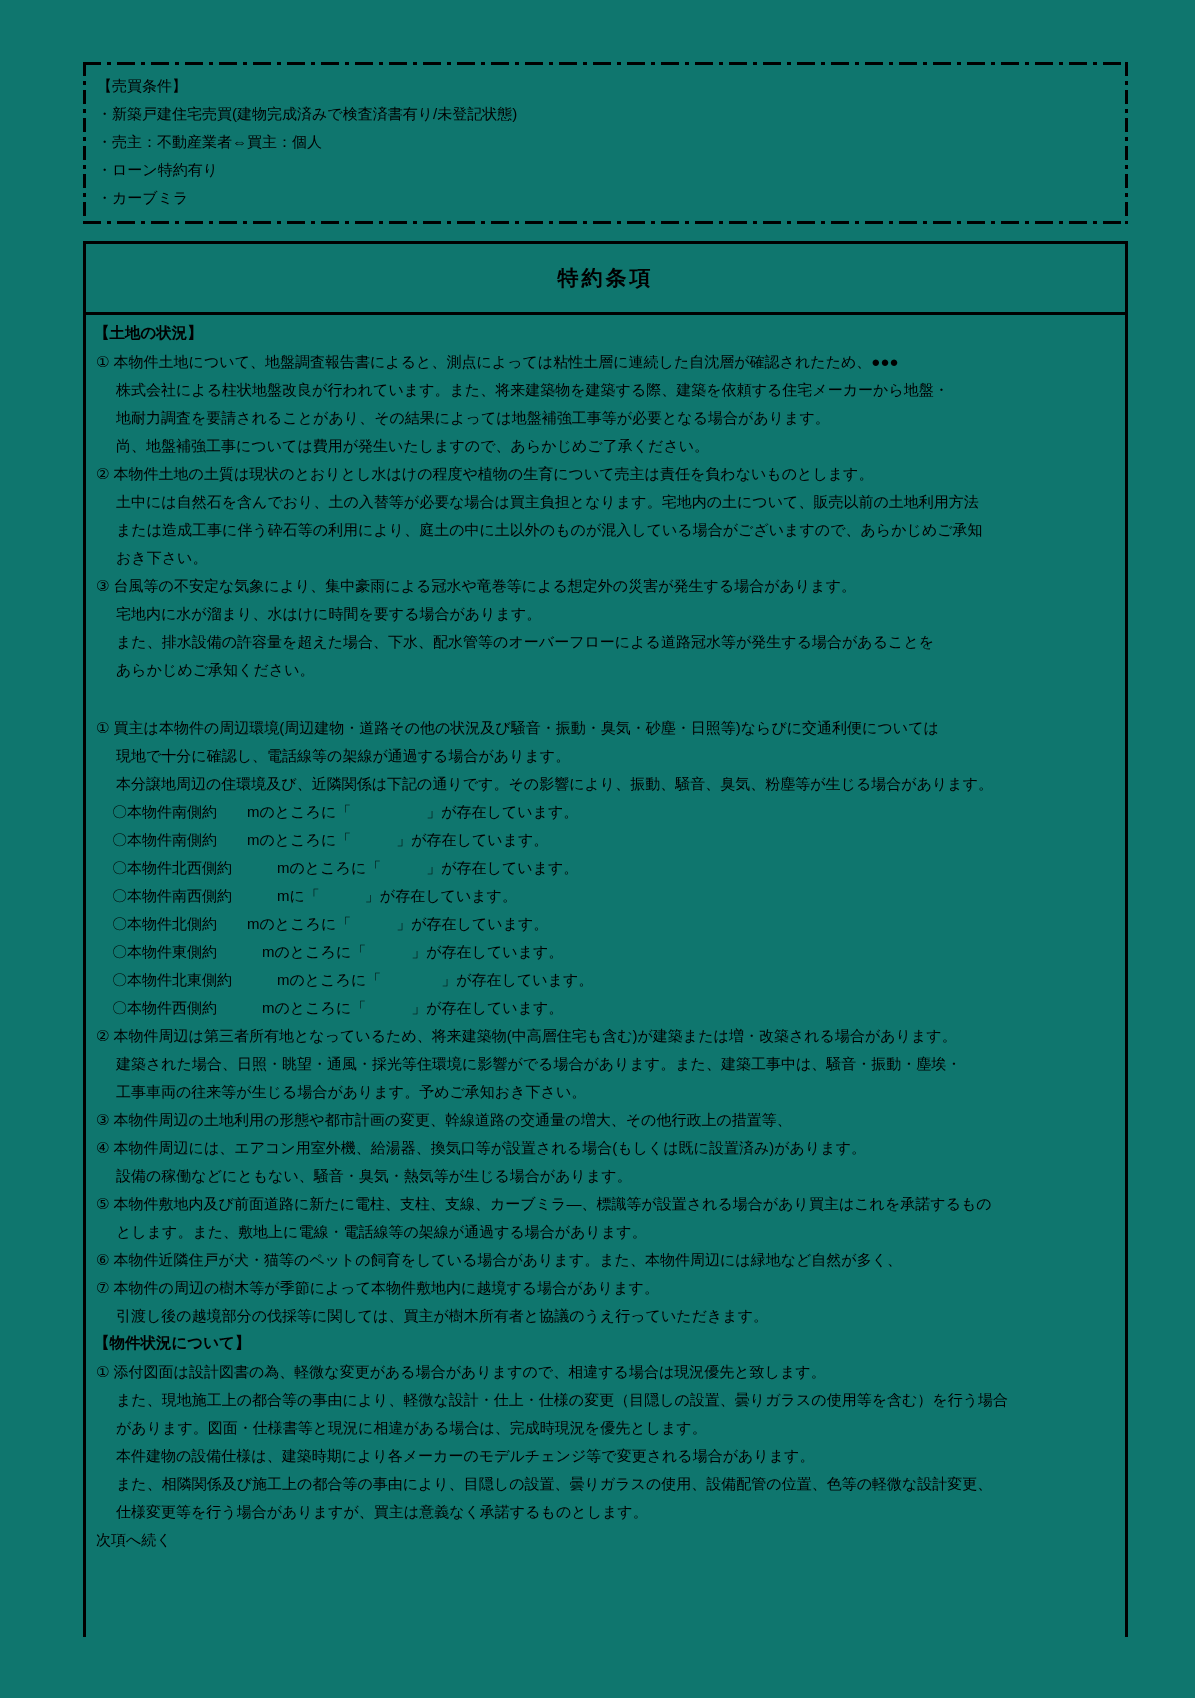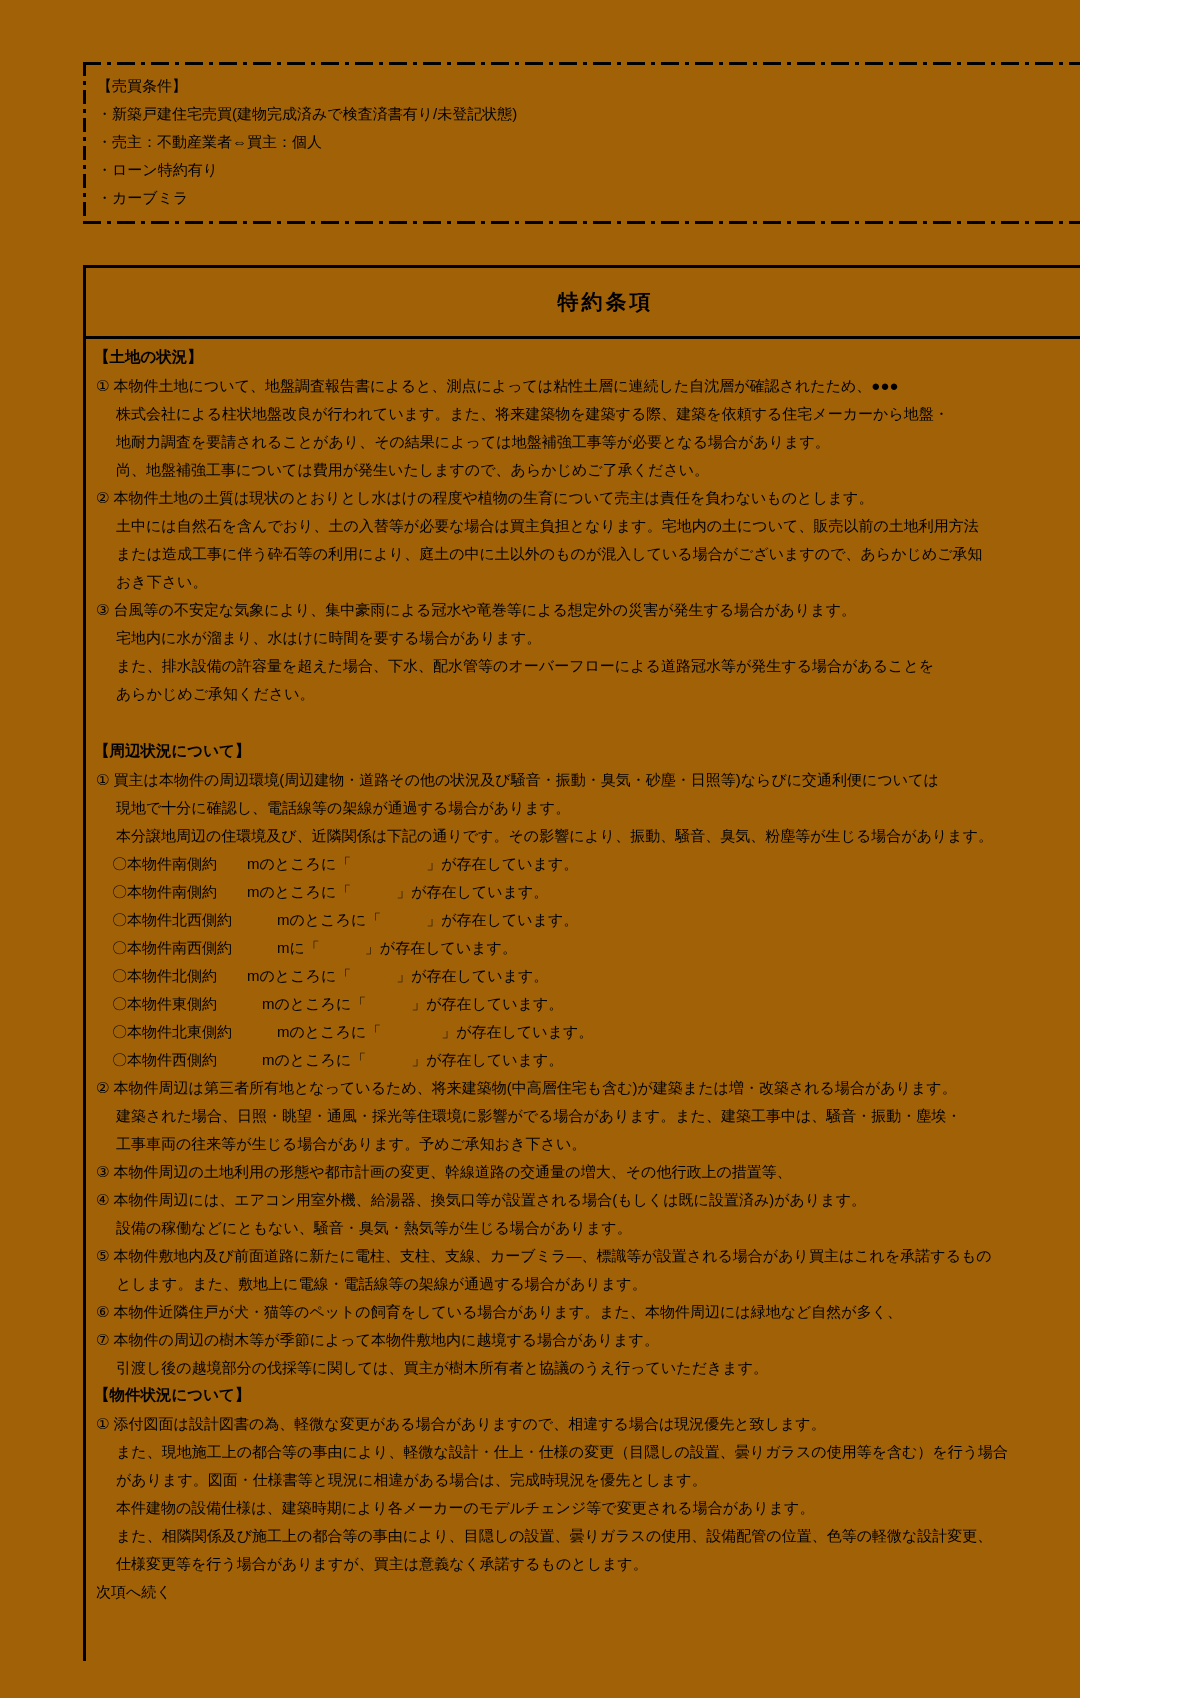--- a/index.html
+++ b/index.html
@@ -3,21 +3,21 @@
 <meta charset="utf-8">
 <style>
   * { margin:0; padding:0; box-sizing:border-box; }
   html,body { background:#ffffff; }
   body {
     width:1200px; height:1698px;
     font-family:"Liberation Sans","DejaVu Sans",sans-serif;
     color:#000;
     position:relative;
   }
-  .page { position:relative; width:1080px; height:1698px; background:#a16207; overflow:hidden; }
+  .page { position:relative; width:1195px; height:1698px; background:#0f766e; overflow:hidden; }
 
   
   .conditions-box {
     position:absolute; left:83px; top:62px; width:1045px; height:162px;
     padding:10px 16px 0 14px;
   }
   .dd-edge { position:absolute; }
   .dd-h {
     left:0; right:0; height:3px;
     background-image:repeating-linear-gradient(90deg,#000 0,#000 18px,transparent 18px,transparent 24px,#000 24px,#000 28px,transparent 28px,transparent 34px);
@@ -27,21 +27,21 @@
     background-image:repeating-linear-gradient(180deg,#000 0,#000 14px,transparent 14px,transparent 19px,#000 19px,#000 23px,transparent 23px,transparent 28px);
   }
   .dd-top { top:0; } .dd-bottom { bottom:0; }
   .dd-left { left:0; } .dd-right { right:0; }
   .conditions-box .cond-line {
     font-size:15px; line-height:28px; white-space:pre-wrap;
   }
 
   
   .main-box {
-    position:absolute; left:83px; top:265px; width:1045px; height:1396px;
+    position:absolute; left:83px; top:241px; width:1045px; height:1396px;
     border:3px solid #000; border-bottom:none;
   }
   .title-bar {
     height:71px; border-bottom:3px solid #000;
     display:flex; align-items:center; justify-content:center;
   }
   .title-bar span {
     font-size:21px; font-weight:bold; letter-spacing:3px;
   }
   .box-body {
@@ -111,21 +111,20 @@
 
           <div class="line indent-1">宅地内に水が溜まり、水はけに時間を要する場合があります。</div>
 
           <div class="line indent-1">また、排水設備の許容量を超えた場合、下水、配水管等のオーバーフローによる道路冠水等が発生する場合があることを</div>
 
           <div class="line indent-1">あらかじめご承知ください。</div>
         </div>
           </div>
 
           <div class="section gap-before">
-            <div class="section-heading">【周辺状況について】</div>
             <div>
           <div class="line indent-0">① 買主は本物件の周辺環境(周辺建物・道路その他の状況及び騒音・振動・臭気・砂塵・日照等)ならびに交通利便については</div>
 
           <div class="line indent-1">現地で十分に確認し、電話線等の架線が通過する場合があります。</div>
 
           <div class="line indent-1">本分譲地周辺の住環境及び、近隣関係は下記の通りです。その影響により、振動、騒音、臭気、粉塵等が生じる場合があります。</div>
 
           <div class="line indent-2">〇本物件南側約　　mのところに「　　　　　」が存在しています。</div>
 
           <div class="line indent-2">〇本物件南側約　　mのところに「　　　」が存在しています。</div>

